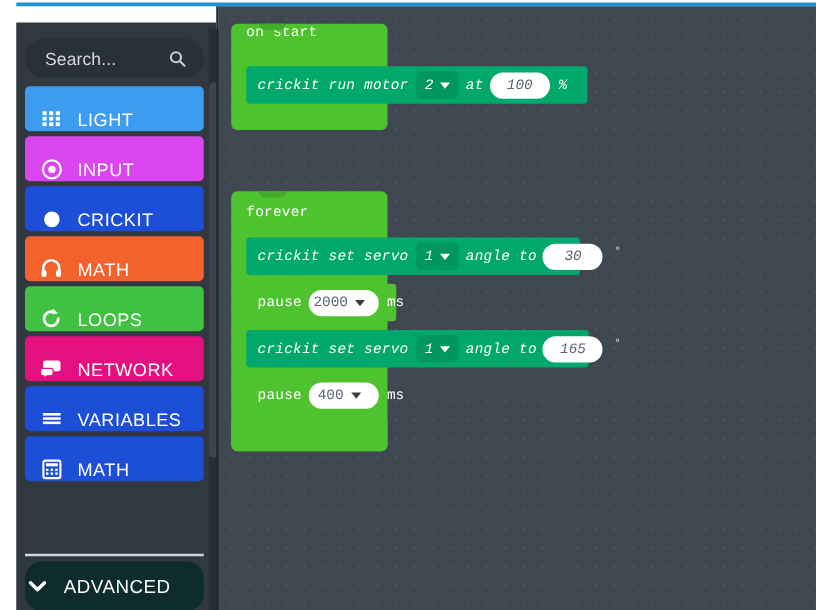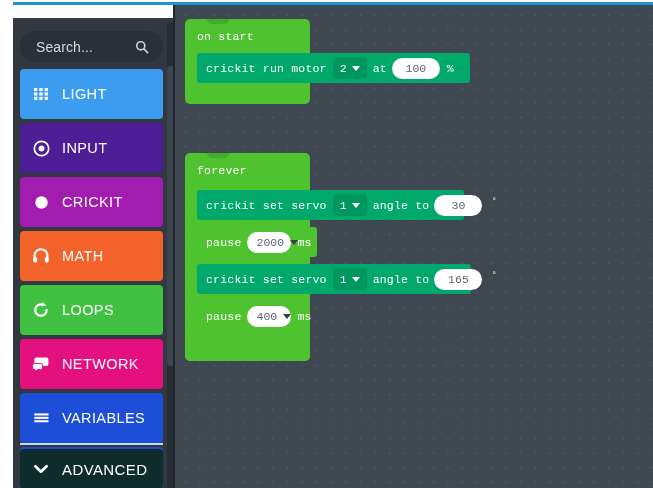--- a/index.html
+++ b/index.html
@@ -61,25 +61,25 @@
   .mag-icon { width: 14px; height: 14px; display: block; }
 
   
   #cat-list {
     position: absolute;
     left: 7px; top: 51px;
     width: 143px;
   }
   .cat {
     position: relative;
-    height: 50px;
+    height: 36px;
     margin-bottom: 4px;
     border-radius: 4px;
     display: flex;
-    align-items: center;
+    align-items: flex-end;
     padding-left: 11px;
     box-sizing: border-box;
     cursor: pointer;
     overflow: hidden;
   }
   .cat-icon {
     width: 20px; height: 20px;
     flex: 0 0 20px;
     display: flex; align-items: center; justify-content: center;
     color: #ffffff;
@@ -96,23 +96,22 @@
     position: absolute;
     left: 7px; top: 425px;
     width: 143px; height: 2px;
     background: #cfd6dd;
   }
   #advanced-btn {
     position: absolute;
     left: 7px; top: 431px;
     width: 143px; height: 40px;
     background: #0d2c2b;
-    border-radius: 4px;
+    border-radius: 14px;
     display: flex; align-items: center;
-    padding-left: 11px;
     box-sizing: border-box;
     cursor: pointer;
   }
   #advanced-btn .cat-label { font-size: 15px; }
 
   
   #tb-scroll-track {
     position: absolute;
     left: 154px; top: 5px;
     width: 8px; height: 483px;
@@ -163,21 +162,21 @@
   .stmt {
     position: absolute;
     height: 30px;
     display: flex;
     align-items: center;
     padding: 0 9px;
     box-sizing: border-box;
     border-radius: 3px;
     cursor: pointer;
   }
-  .stmt.crickit { background: #00a86b; }
+  .stmt.crickit { background: #00a86b; font-style: italic; }
   .stmt.basic   { background: #4fc32f; }
   .stmt-text {
     color: #ffffff;
     font-family: "Liberation Mono", monospace;
     font-size: 11.5px;
     letter-spacing: .2px;
     white-space: nowrap;
   }
 
   
@@ -220,22 +219,21 @@
     border-radius: 11px;
     cursor: text;
   }
   .field-num .fv {
     color: #5b6470;
     font-family: "Liberation Mono", monospace;
     font-size: 11.5px;
   }
   .field-num.withdrop {
     gap: 6px;
-    padding: 0 4px 0 10px;
-    justify-content: space-between;
+    padding: 0 16px 0 10px;
   }
 
   .unit {
     color: #ffffff;
     font-family: "Liberation Mono", monospace;
     font-size: 11.5px;
     margin-left: 2px;
   }
   .deg {
     color: #ffffff;
@@ -279,31 +277,31 @@
               <rect x="11.6" y="6.4" width="3.3" height="3.1"></rect>
               <rect x="1" y="10.8" width="3.3" height="3.1"></rect>
               <rect x="6.3" y="10.8" width="3.3" height="3.1"></rect>
               <rect x="11.6" y="10.8" width="3.3" height="3.1"></rect>
             </g>
           </svg>
         </span>
         <span class="cat-label">LIGHT</span>
       </div>
 
-      <div class="cat" style="background:#4c1d95">
+      <div class="cat" style="background:#d946ef">
         <span class="cat-icon">
           <svg width="17" height="17" viewBox="0 0 18 18">
             <circle cx="9" cy="9" r="7.6" fill="none" stroke="#ffffff" stroke-width="1.8"></circle>
             <circle cx="9" cy="9" r="3.1" fill="#ffffff"></circle>
           </svg>
         </span>
         <span class="cat-label">INPUT</span>
       </div>
 
-      <div class="cat" style="background:#a21caf">
+      <div class="cat" style="background:#1d4ed8">
         <span class="cat-icon">
           <svg width="17" height="17" viewBox="0 0 18 18">
             <circle cx="9" cy="9" r="6.6" fill="#ffffff"></circle>
           </svg>
         </span>
         <span class="cat-label">CRICKIT</span>
       </div>
 
       <div class="cat" style="background:#f4622c">
         <span class="cat-icon">
@@ -383,21 +381,21 @@
 
     <div id="tb-scroll-track"></div>
     <div id="tb-scroll-thumb"></div>
   </div>
 
   <div id="toolbox-divider"></div>
 
   <div id="canvas">
 
     <div class="hat-block" style="left:10px; top:14px; width:125px; height:85px; border-radius:5px 5px 5px 5px;">
-      <div class="blk-title" style="position:absolute; left:12px; top:11px;text-align:center;">on start</div>
+      <div class="blk-title" style="position:absolute; left:12px; top:1px;text-align:center;">on start</div>
       <div class="notch" style="left:22px; top:0; background:#45ab2a;"></div>
     </div>
 
     <div class="stmt crickit" style="left:22px; top:48px; width:273px;">
       <span class="stmt-text">crickit run motor</span>
 
       <span class="field-drop">
         <span class="fv">2</span>
         <span class="tri"></span>
       </span>

